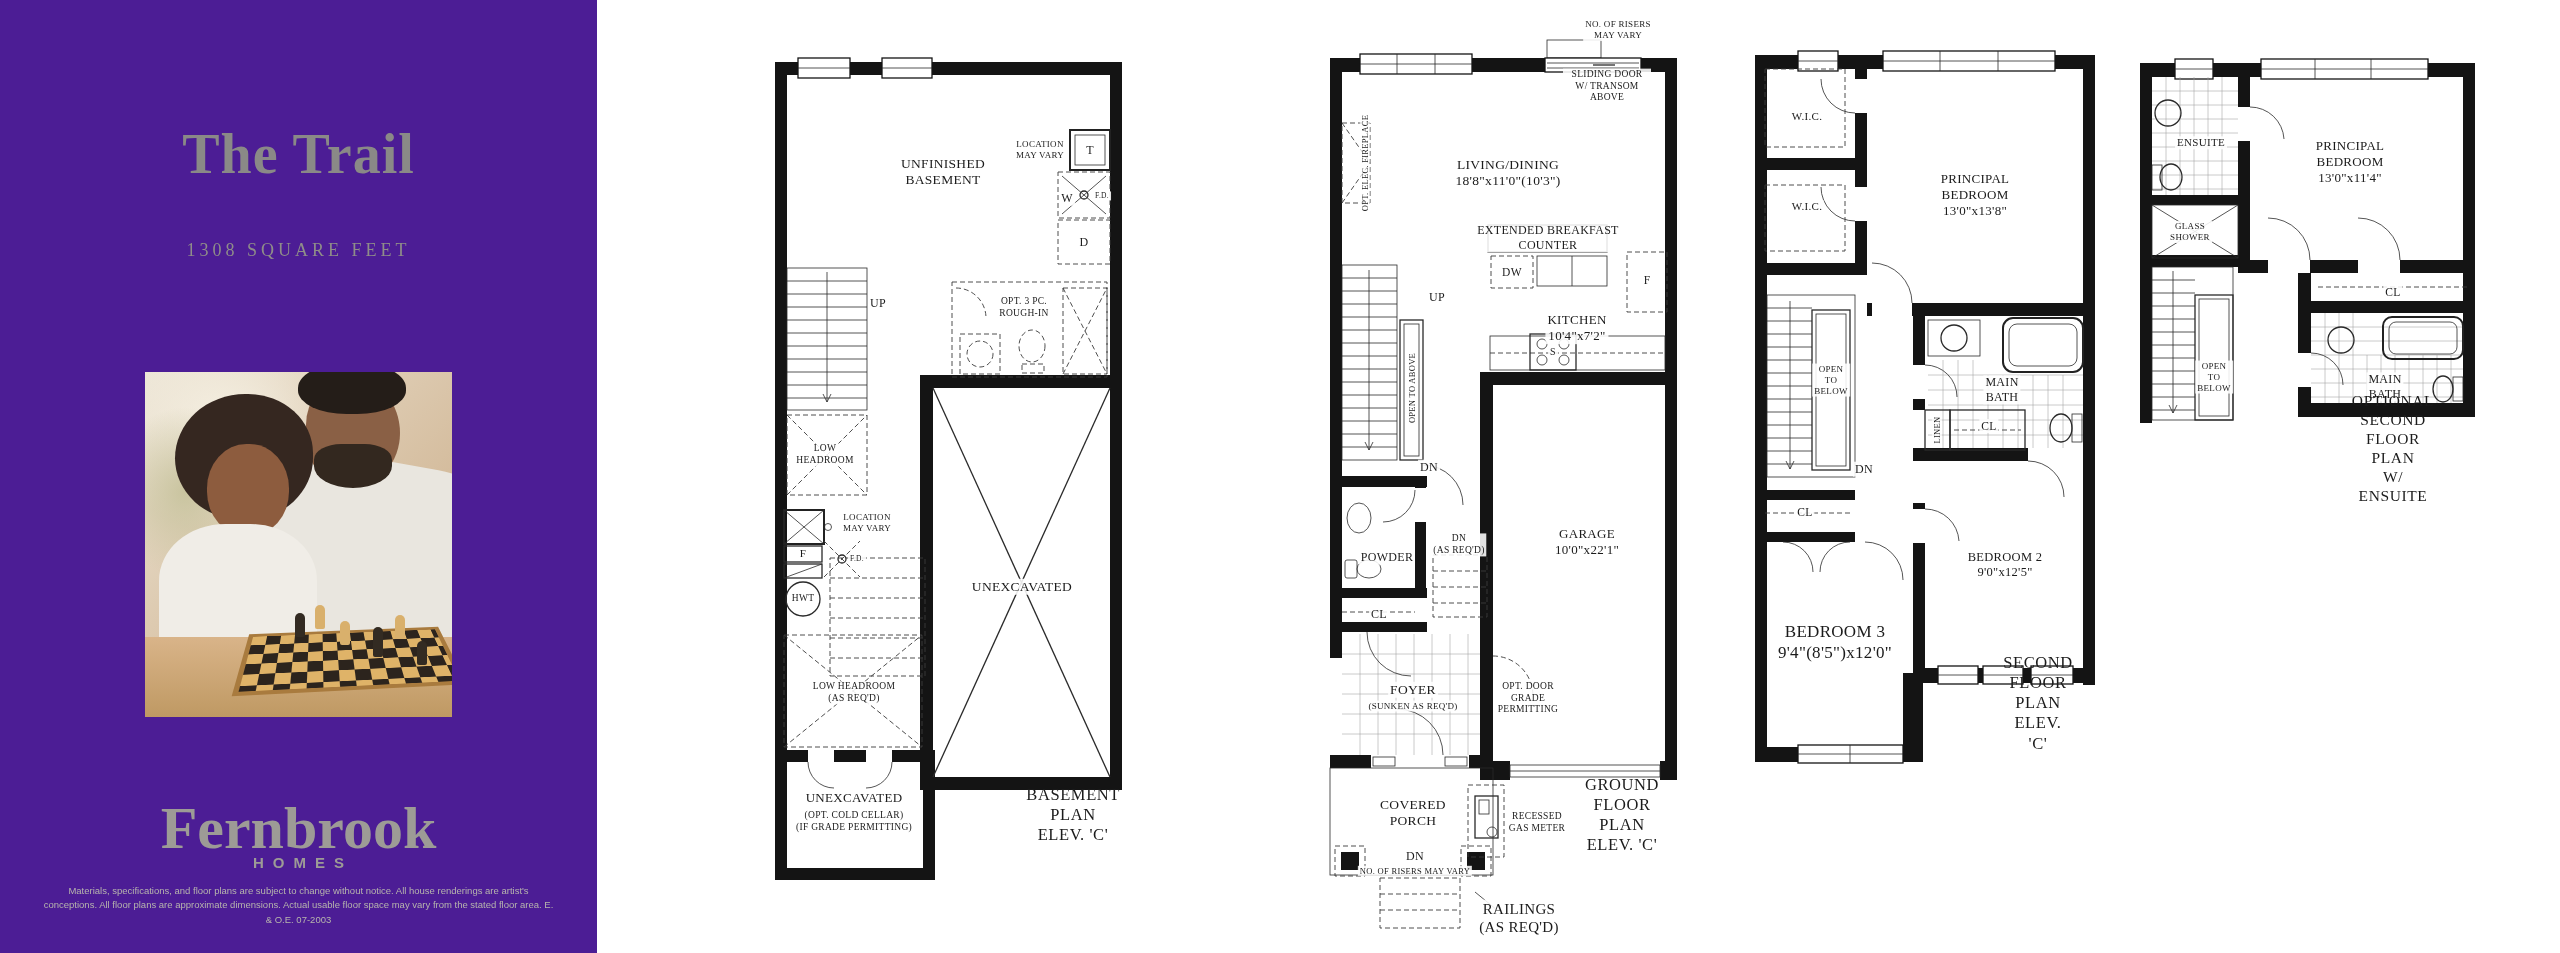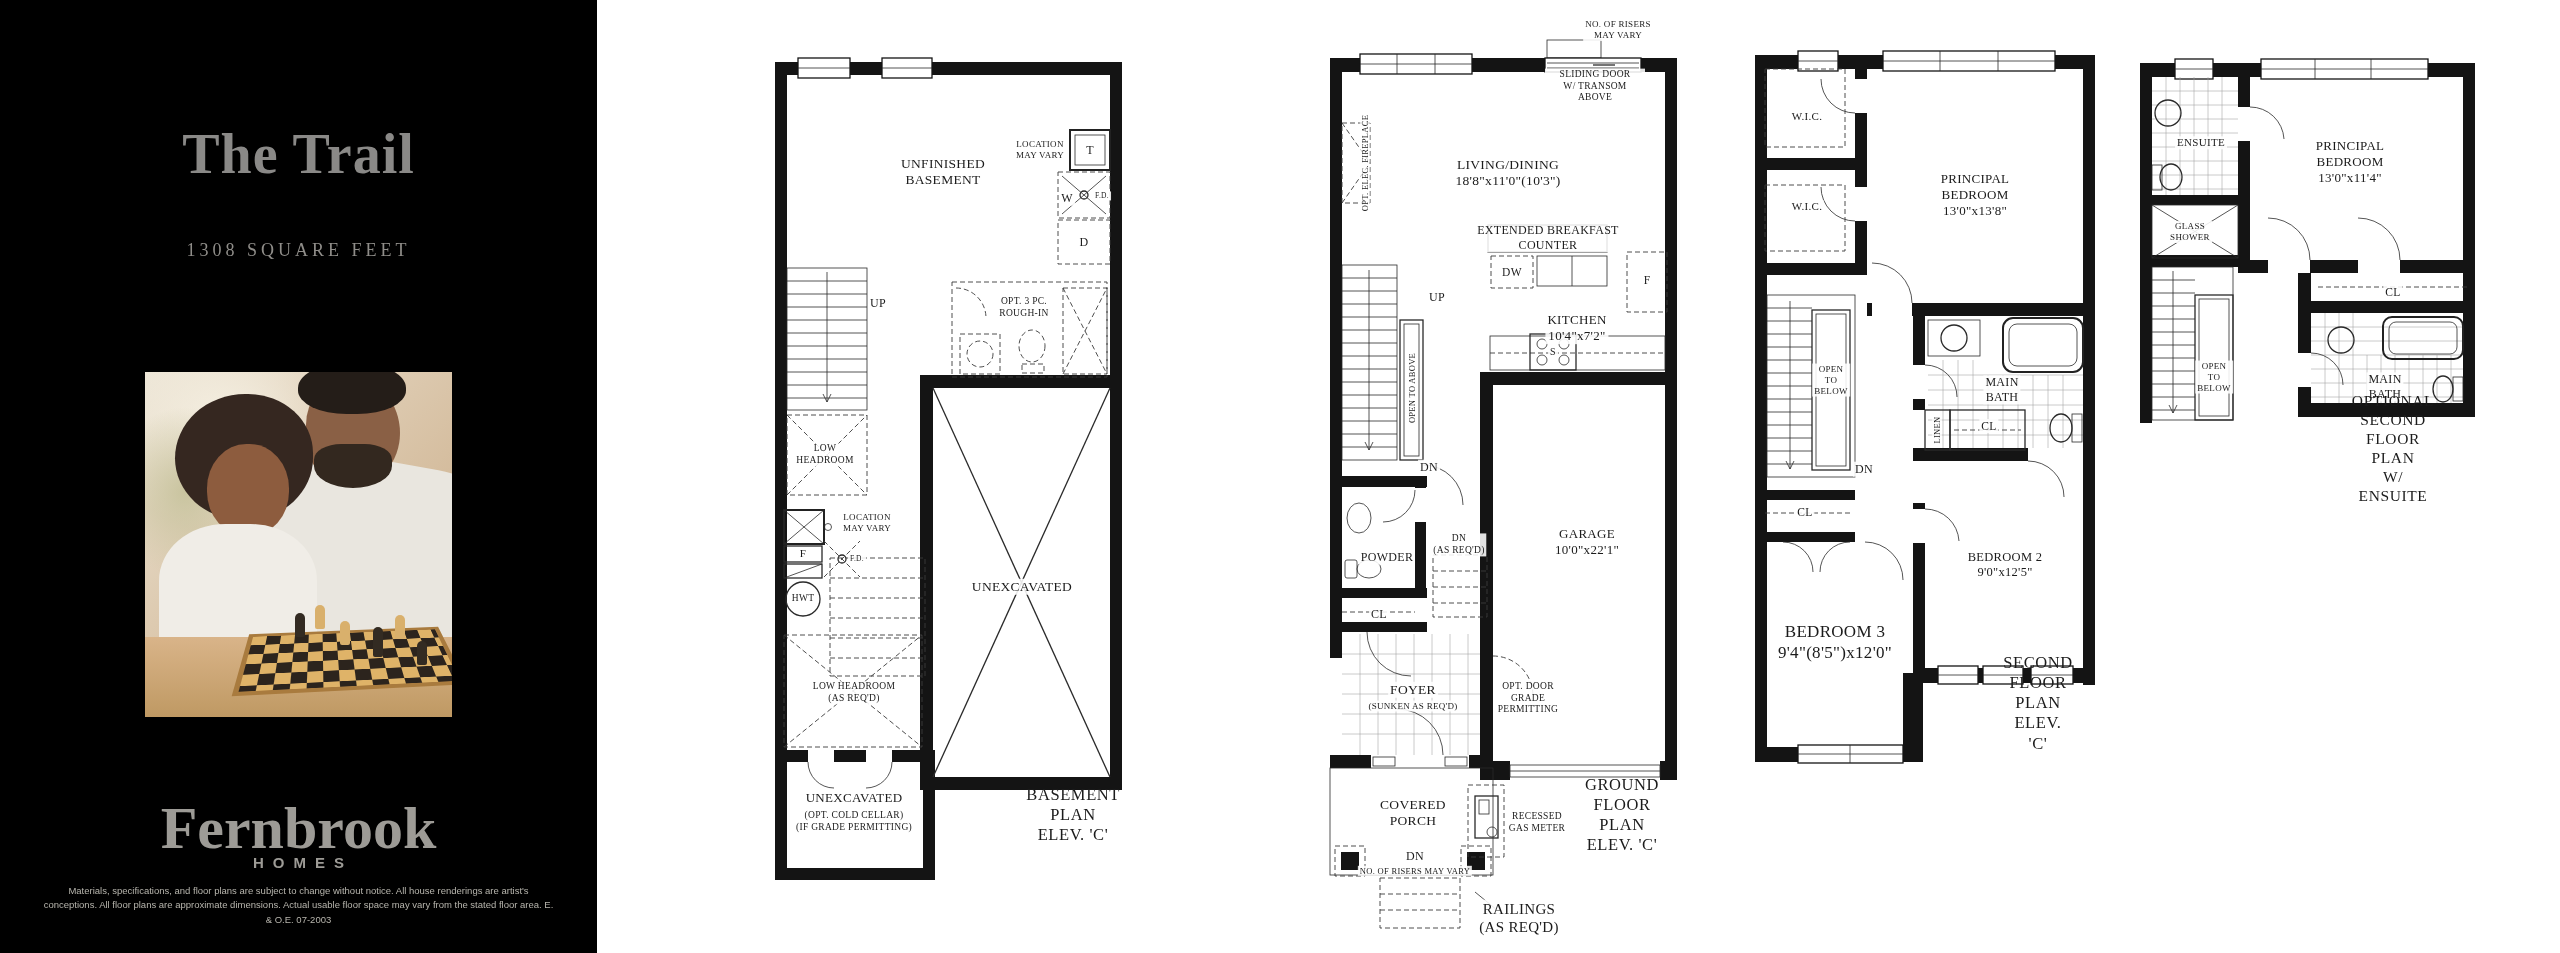--- a/index.html
+++ b/index.html
@@ -1,19 +1,19 @@
 <!DOCTYPE html>
 <html><head>
 <meta charset="utf-8">
 <style>
   html,body{margin:0;padding:0;background:#ffffff;}
   .page{position:relative;width:2560px;height:953px;background:#ffffff;overflow:hidden;
         font-family:"Liberation Serif",serif;}
   
-  .sidebar{position:absolute;left:0;top:0;width:597px;height:953px;background:#000000;}
+  .sidebar{position:absolute;left:0;top:0;width:597px;height:953px;background:#4c1d95;}
   .title{position:absolute;top:122px;left:0;width:100%;text-align:center;
          font-size:56px;font-weight:700;color:#8a8987;letter-spacing:1px;}
   .subtitle{position:absolute;top:240px;left:0;width:100%;text-align:center;
             font-size:18px;color:#8f8d89;letter-spacing:4px;}
   .photo{position:absolute;top:372px;left:145px;width:307px;height:345px;overflow:hidden;
          background:linear-gradient(135deg,#ece5d6 0%,#ddcab0 40%,#c6a67f 100%);}
   .ph-light{position:absolute;left:-40px;top:-50px;width:240px;height:210px;
             background:radial-gradient(closest-side,#f6f1e4,rgba(246,241,228,0));}
   .ph-plant{position:absolute;left:-35px;top:35px;width:150px;height:170px;
             background:radial-gradient(closest-side,#c9c49f,rgba(201,196,159,0));}
@@ -337,21 +337,21 @@
       <line x1="55" y1="890" x2="135" y2="890" class="dsh"></line>
       <line x1="150" y1="872" x2="172" y2="890" class="thn"></line>
 
       <rect x="143" y="765" width="36" height="72" class="dsh"></rect>
       <rect x="150" y="776" width="23" height="42" class="ln"></rect>
       <rect x="154" y="780" width="10" height="14" class="thn"></rect>
       <circle cx="167" cy="812" r="5" class="thn"></circle>
     </svg>
   <div class="lbl" style="left: 249px; top: 10px; font-size: 9px; margin-left: 44px;">NO. OF RISERS
 MAY VARY</div>
-      <div class="lbl" style="left: 270px; top: 66px; font-size: 9.5px;">SLIDING DOOR
+      <div class="lbl" style="left: 282px; top: 66px; font-size: 9.5px;">SLIDING DOOR
 W/ TRANSOM ABOVE</div>
       <div class="lbl v" style="left: 40px; top: 143px; font-size: 8.5px;">OPT. ELEC. FIREPLACE</div>
       <div class="lbl" style="left: 183px; top: 153px; font-size: 13.5px;">LIVING/DINING
 18'8"x11'0"(10'3")</div>
       <div class="lbl" style="left: 223px; top: 218px; font-size: 12px;">EXTENDED BREAKFAST
 COUNTER</div>
       <div class="lbl" style="left: 187px; top: 252px; font-size: 11.5px;">DW</div>
       <div class="lbl" style="left: 322px; top: 260px; font-size: 11.5px;">F</div>
       <div class="lbl" style="left: 112px; top: 277px; font-size: 12px;">UP</div>
       <div class="lbl" style="left: 252px; top: 308px; font-size: 13px;">KITCHEN

